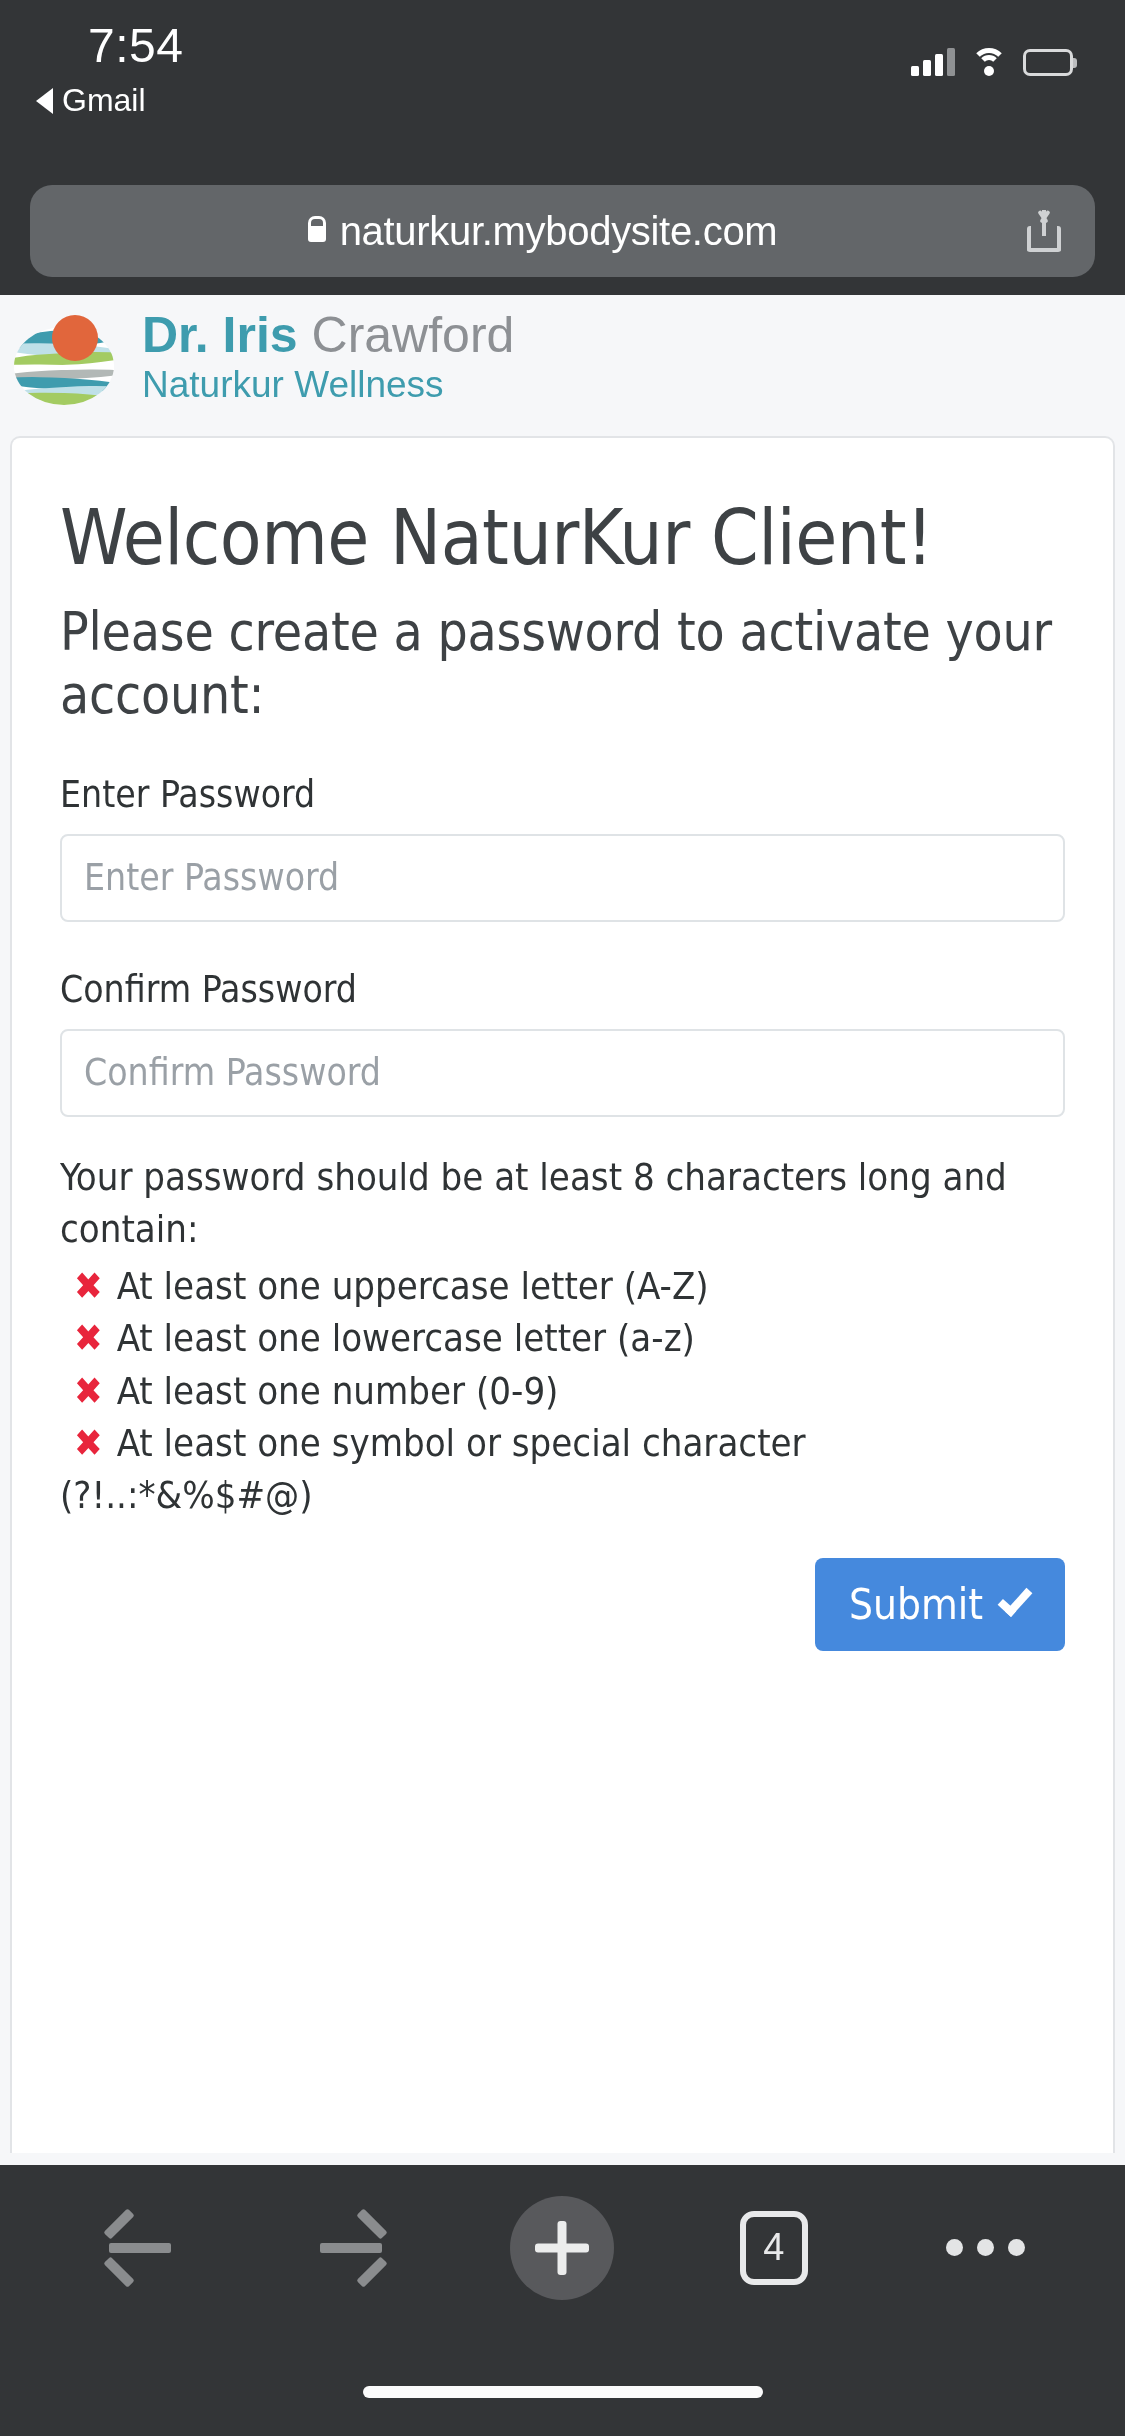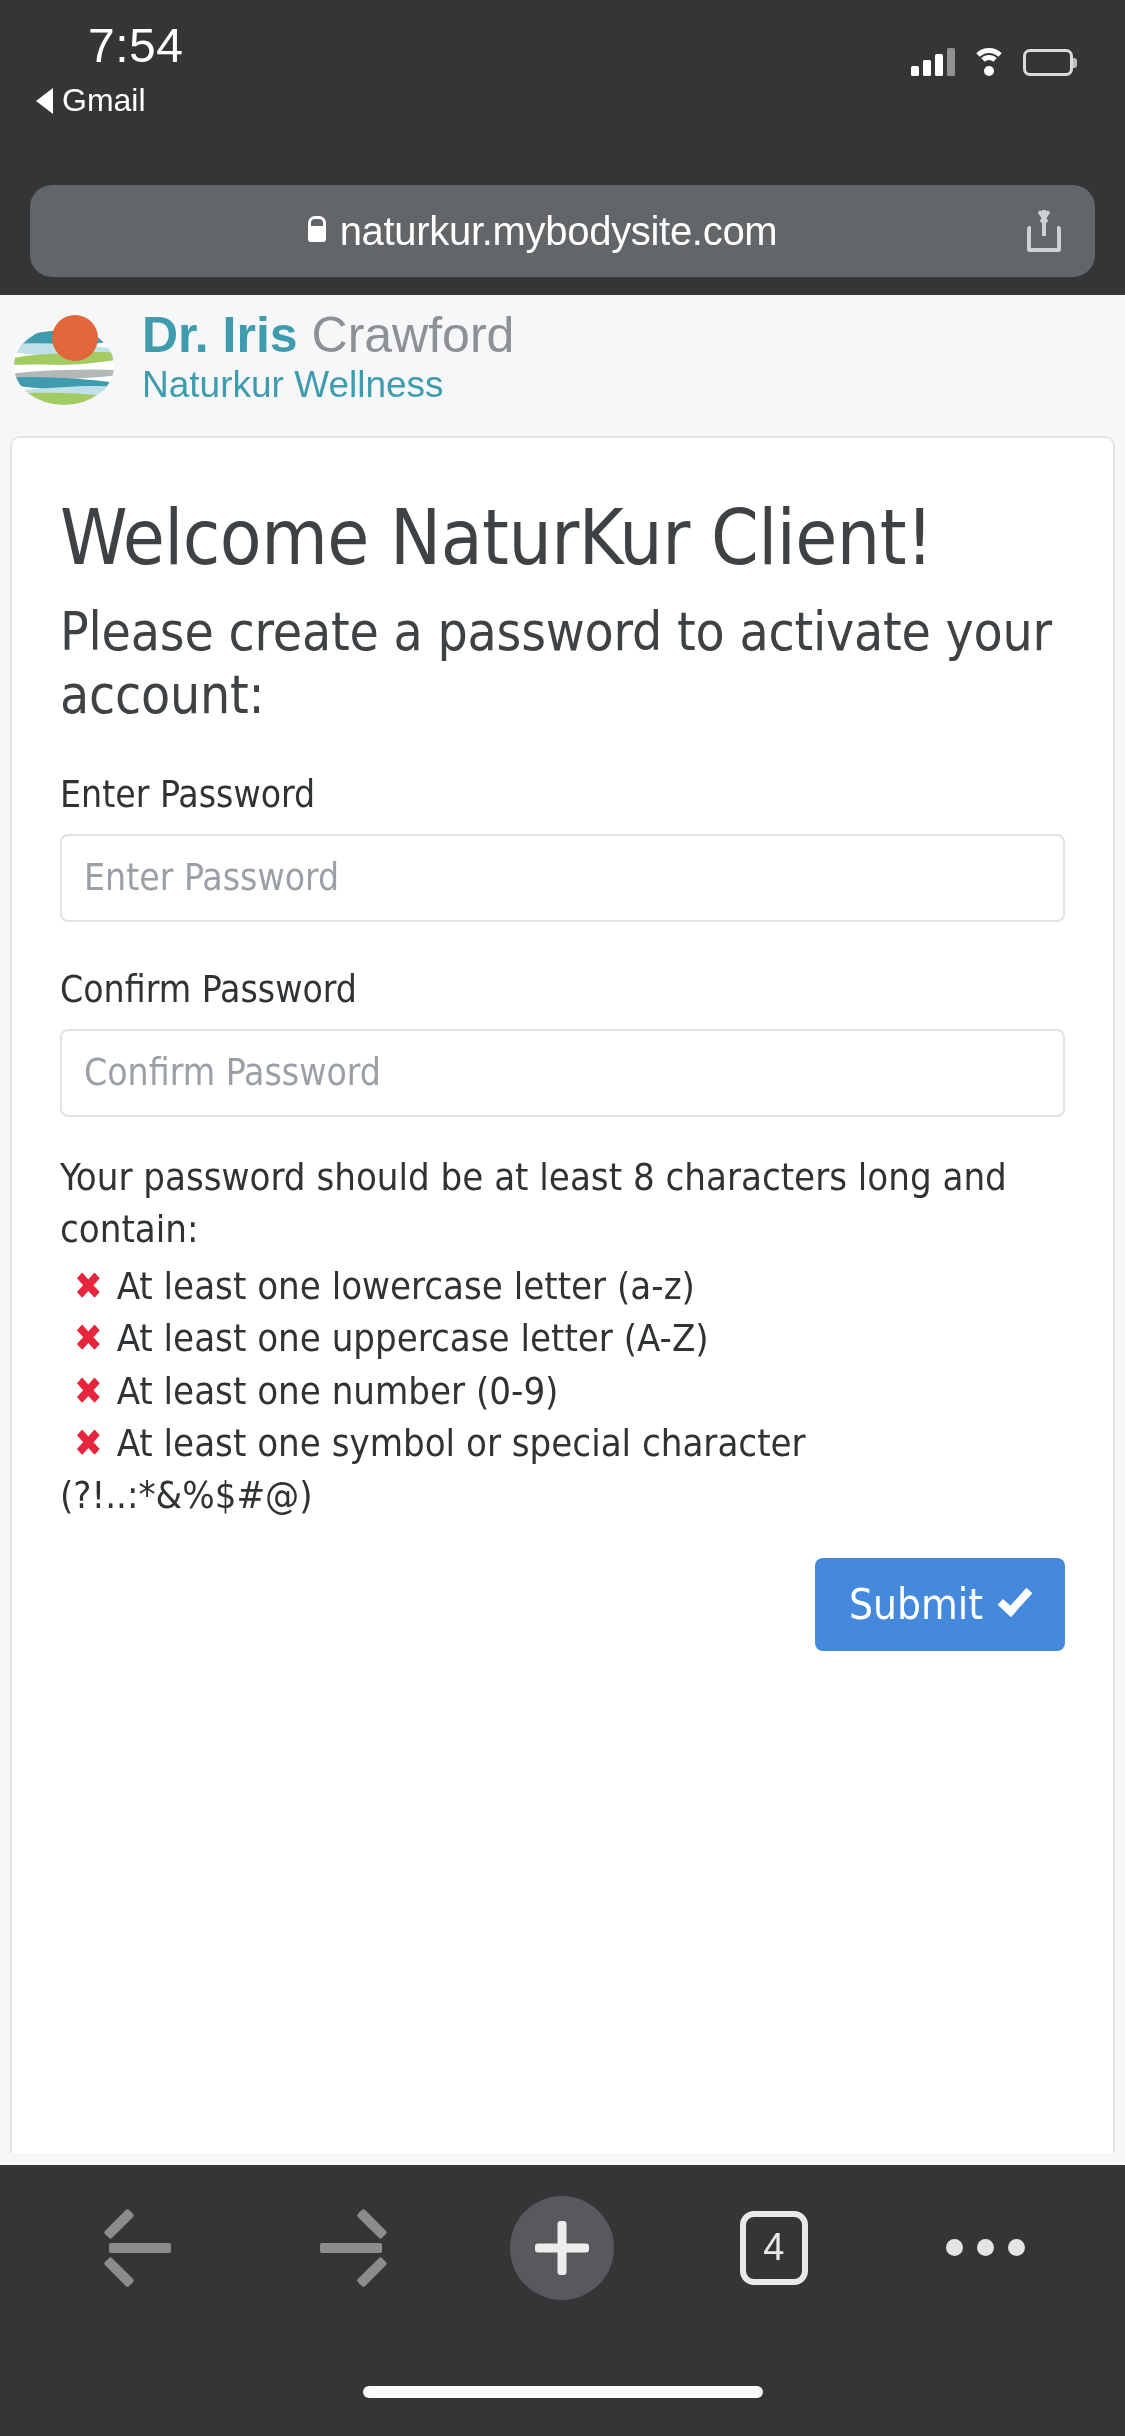--- a/index.html
+++ b/index.html
@@ -535,22 +535,22 @@
 
       <div class="field-label">Enter Password</div>
       <input class="field-input" type="password" placeholder="Enter Password" style="">
 
       <div class="field-label">Confirm Password</div>
       <input class="field-input" type="password" placeholder="Confirm Password" style="">
 
       <p class="req-intro">Your password should be at least 8 characters long and contain:</p>
 
       <ul class="req-list">
+        <li class="req-item"><span class="req-x">✖</span><span>At least one uppercase letter (A-Z)</span></li>
         <li class="req-item"><span class="req-x">✖</span><span>At least one lowercase letter (a-z)</span></li>
-        <li class="req-item"><span class="req-x">✖</span><span>At least one uppercase letter (A-Z)</span></li>
         <li class="req-item"><span class="req-x">✖</span><span>At least one number (0-9)</span></li>
         <li class="req-item"><span class="req-x">✖</span><span>At least one symbol or special character (?!..:*&amp;%$#@)</span></li>
       </ul>
 
       <div class="submit-row">
         <button class="submit-btn">
           <span>Submit</span>
           <span class="check"></span>
         </button>
       </div>

